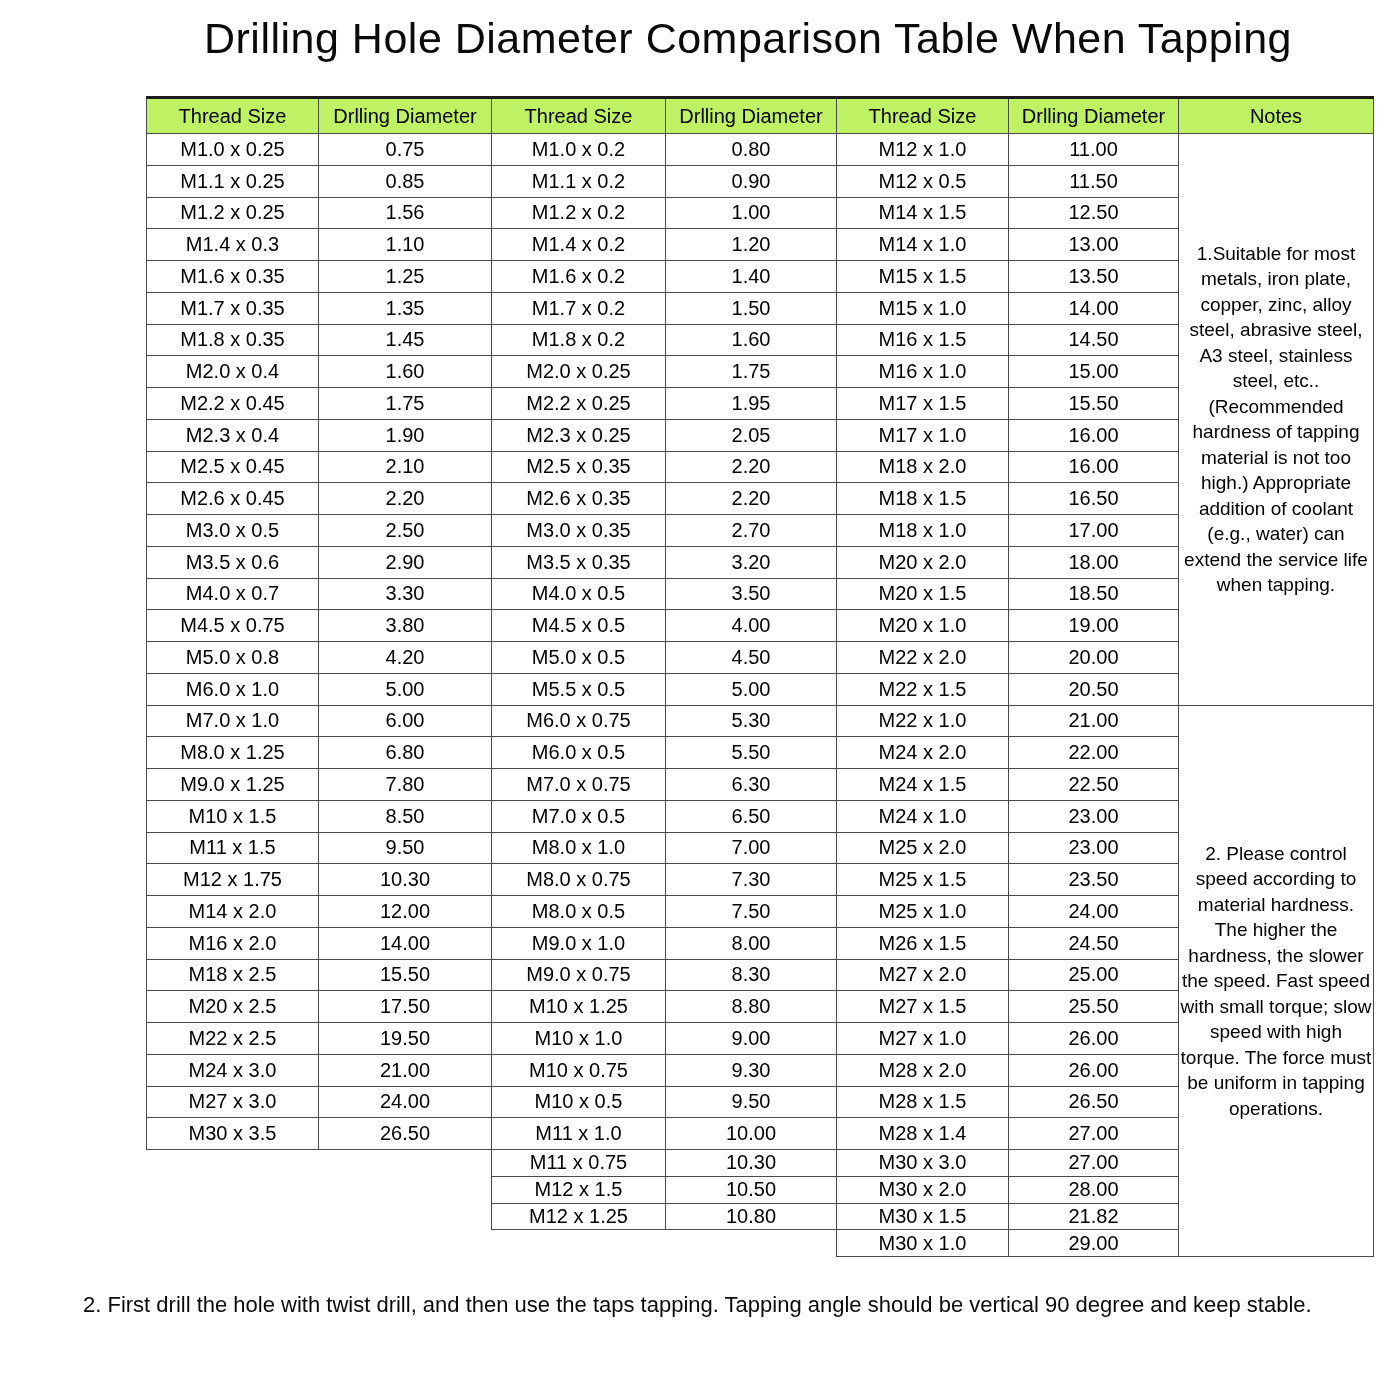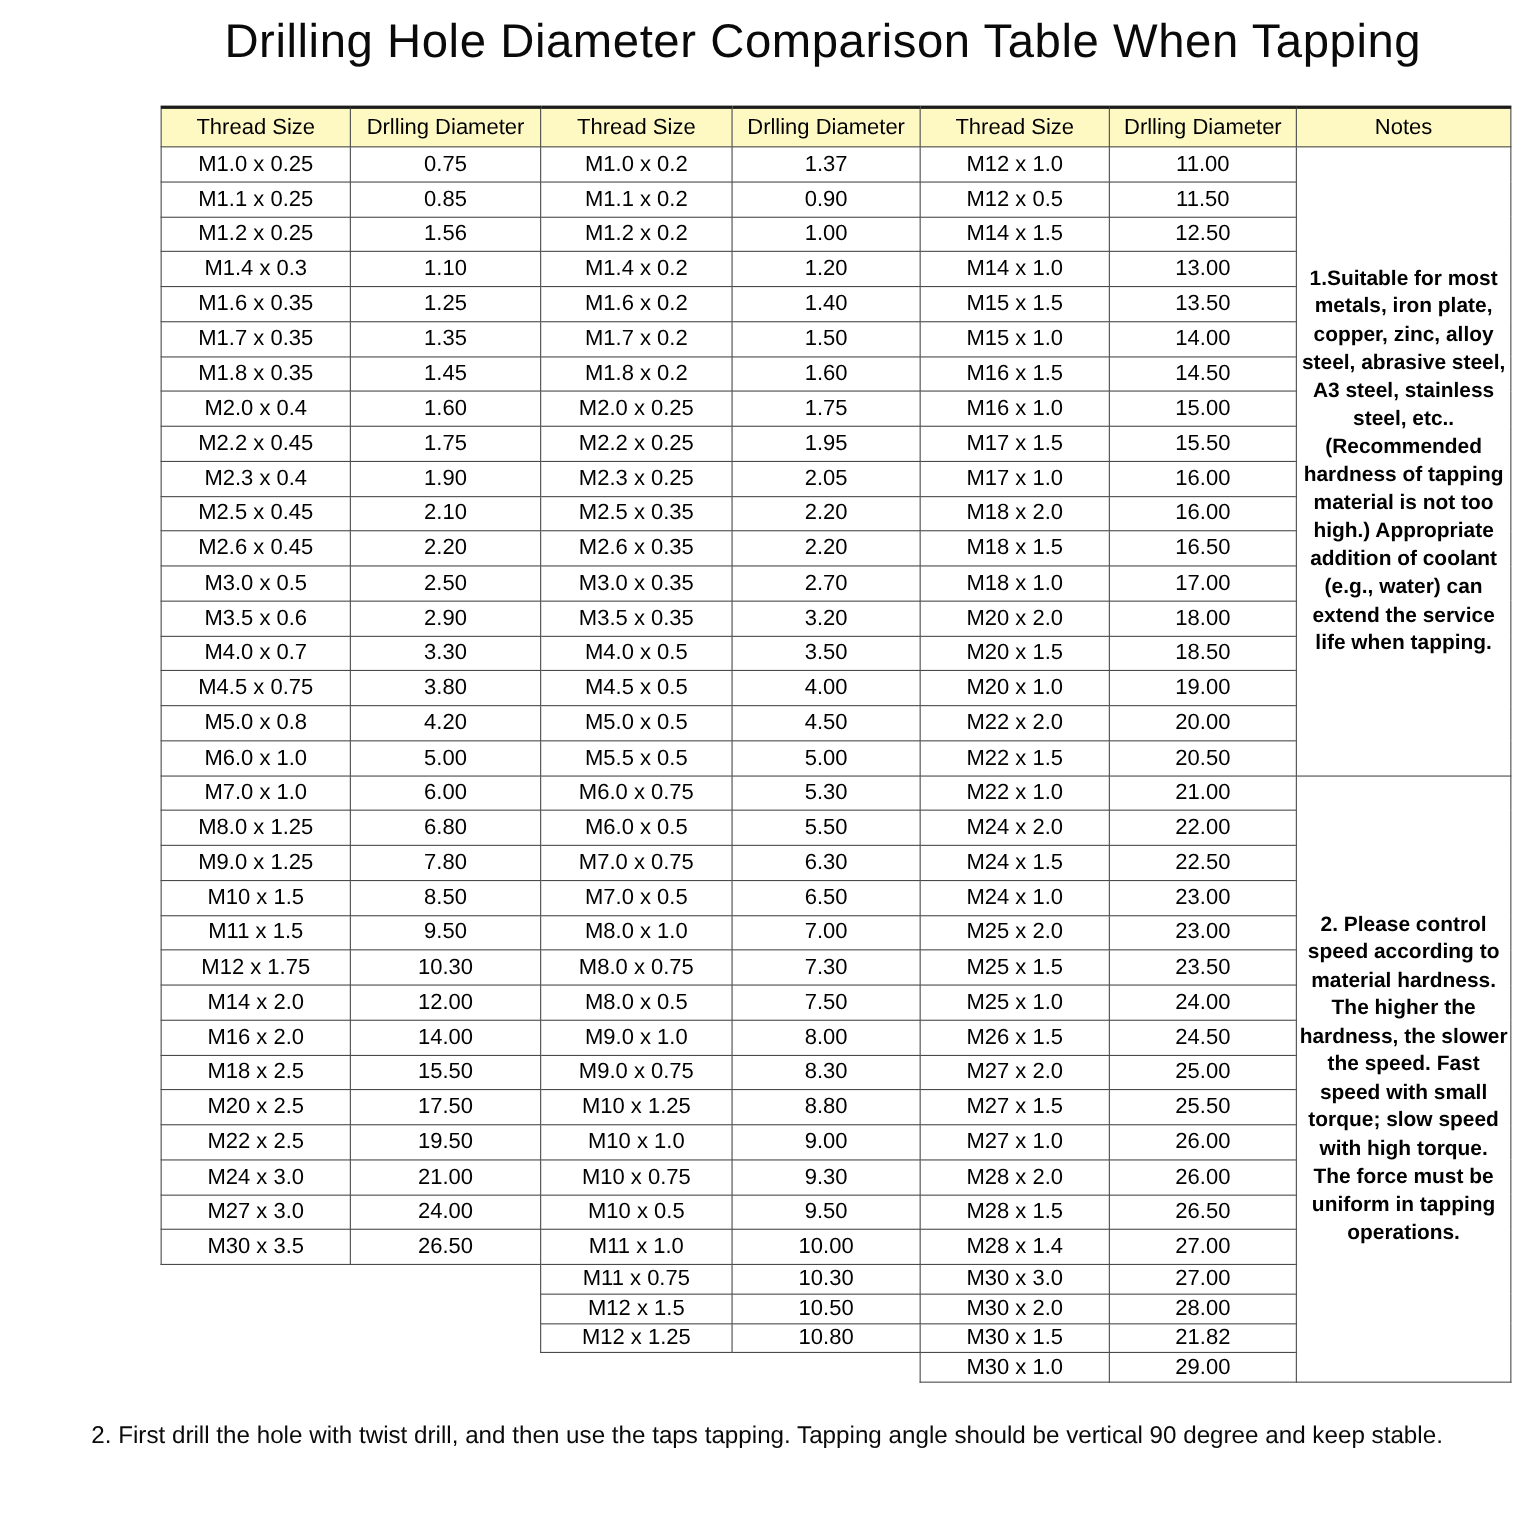--- a/index.html
+++ b/index.html
@@ -25,37 +25,36 @@
   }
   .tap-table th, .tap-table td {
     border: 1px solid #4a4a4a;
     text-align: center;
     vertical-align: middle;
     padding: 0;
     overflow: visible;
     white-space: nowrap;
   }
   .tap-table th {
-    background: #fef9c3;
+    background: #bef264;
     font-weight: 400;
     font-size: 20px;
     height: 34px;
     border-top: 3px solid #1c1c1c;
   }
   .tap-table td { font-size: 20px; background: #ffffff; }
   tr.r-std td { height: 30.75px; }
   tr.r-cmp td { height: 25.8px; }
   td.blank { border: none; background: #ffffff; }
   td.notes-cell {
     font-size: 19px;
     line-height: 25.5px;
     white-space: normal;
     padding: 0 1px;
     vertical-align: middle;
-    font-weight: bold;
   }
   .footer { margin: 36px 0 0 35px; }
   .footer p {
     margin: 0 0 13px 0;
     font-size: 22px;
     line-height: 23px;
     color: #0a0a0a;
   }
 </style>
 </head>
@@ -84,21 +83,21 @@
         <th>Thread Size</th>
         <th>Drlling Diameter</th>
         <th>Notes</th>
       </tr>
     </thead>
     <tbody id="table-body">
         <tr class="r-std">
           <td>M1.0 x 0.25</td>
           <td>0.75</td>
           <td>M1.0 x 0.2</td>
-          <td>1.37</td>
+          <td>0.80</td>
           <td>M12 x 1.0</td>
           <td>11.00</td>
           <td rowspan="18" class="notes-cell">1.Suitable for most metals, iron plate, copper, zinc, alloy steel, abrasive steel, A3 steel, stainless steel, etc..(Recommended hardness of tapping material is not too high.) Appropriate addition of coolant (e.g., water) can extend the service life when tapping.</td>
         </tr>
         <tr class="r-std">
           <td>M1.1 x 0.25</td>
           <td>0.85</td>
           <td>M1.1 x 0.2</td>
           <td>0.90</td>
           <td>M12 x 0.5</td>

